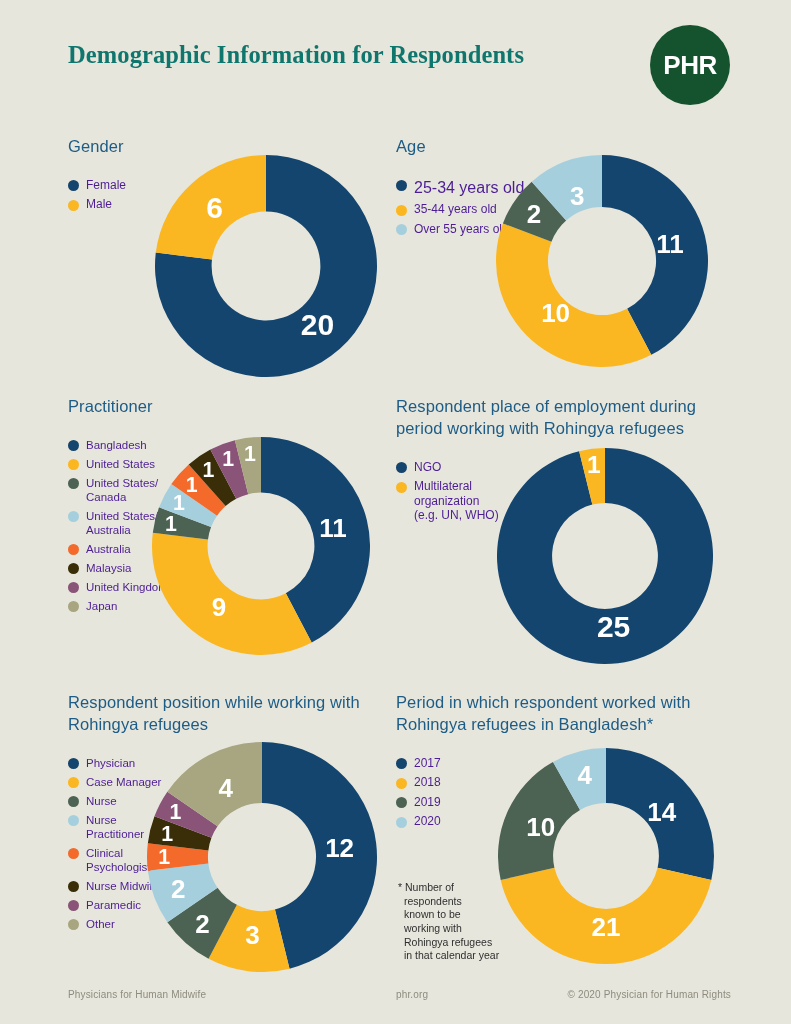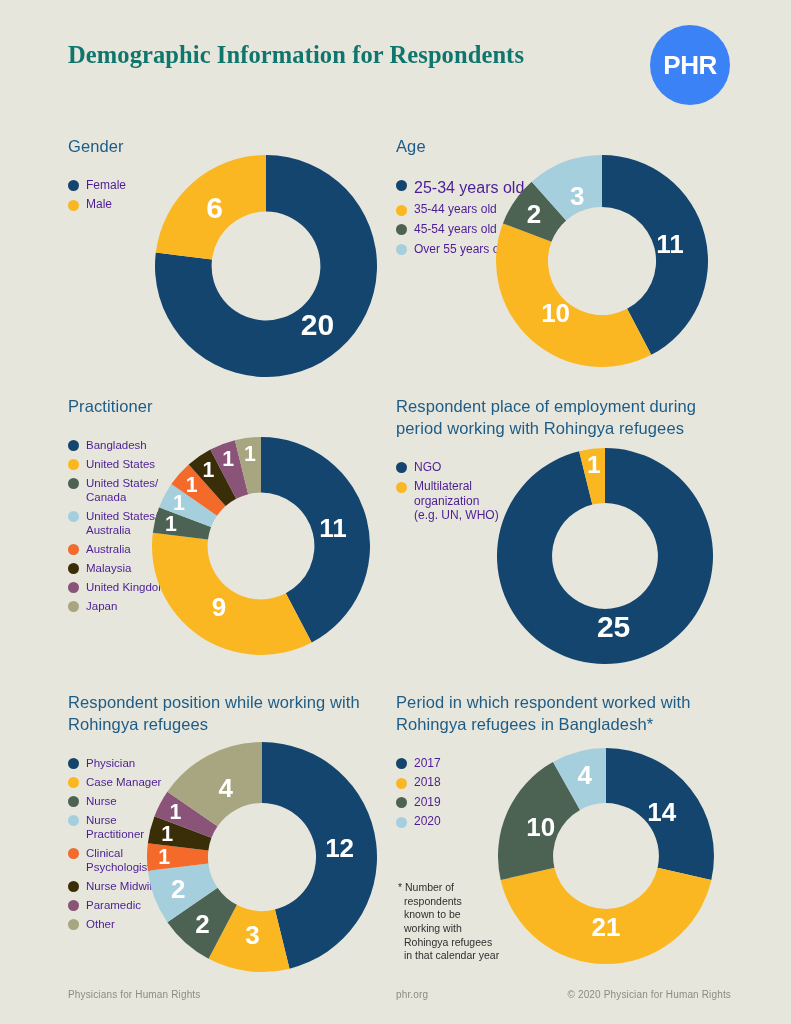--- a/index.html
+++ b/index.html
@@ -33,21 +33,21 @@
     color: #0f766e;
     white-space: nowrap;
   }
   .logo {
     position: absolute;
     left: 650px;
     top: 25px;
     width: 80px;
     height: 80px;
     border-radius: 50%;
-    background: #3b82f6;
+    background: #14532d;
     display: flex;
     align-items: center;
     justify-content: center;
   }
   .logo-text {
     color: #ffffff;
     font-family: "Liberation Sans", sans-serif;
     font-weight: bold;
     font-size: 26px;
     letter-spacing: -0.5px;
@@ -154,24 +154,20 @@
   <div class="panel" style="left:396px; top:136px; width:300px;">
     <div class="panel-title">Age</div>
     <div class="legend">
         <div class="legend-row">
           <span class="legend-dot" style="background: rgb(20, 69, 110);"></span>
           <span class="legend-label" style="font-size: 16px;">25-34 years old</span>
         </div>
         <div class="legend-row">
           <span class="legend-dot" style="background: rgb(250, 183, 34);"></span>
           <span class="legend-label" style="font-size: 12px;">35-44 years old</span>
-        </div>
-        <div class="legend-row">
-          <span class="legend-dot" style="background: rgb(76, 99, 84);"></span>
-          <span class="legend-label" style="font-size: 12px;">45-54 years old</span>
         </div>
         <div class="legend-row">
           <span class="legend-dot" style="background: rgb(166, 207, 222);"></span>
           <span class="legend-label" style="font-size: 12px;">Over 55 years old</span>
         </div>
       </div>
   </div>
   <div class="donut" style="left:496px; top:155px;">
     <svg width="212" height="212" viewBox="0 0 212 212">
         <path d="M 106 0 A 106 106 0 0 1 155.26065623663948 199.85833871924024 L 131.12293468068614 153.86775274681253 A 54.06 54.06 0 0 0 106 51.94 Z" fill="#14456e"></path>
@@ -363,17 +359,17 @@
       </svg>
   </div>
 
   <div class="footnote" style="left:398px; top:881px; width:120px;">* Number of
 respondents
 known to be
 working with
 Rohingya refugees
 in that calendar year</div>
 
-  <div class="footer-item footer-left">Physicians for Human Rights</div>
+  <div class="footer-item footer-left">Physicians for Human Midwife</div>
   <div class="footer-item footer-mid">phr.org</div>
   <div class="footer-item footer-right">© 2020 Physician for Human Rights</div>
 
 </div>
 
 </body></html>

